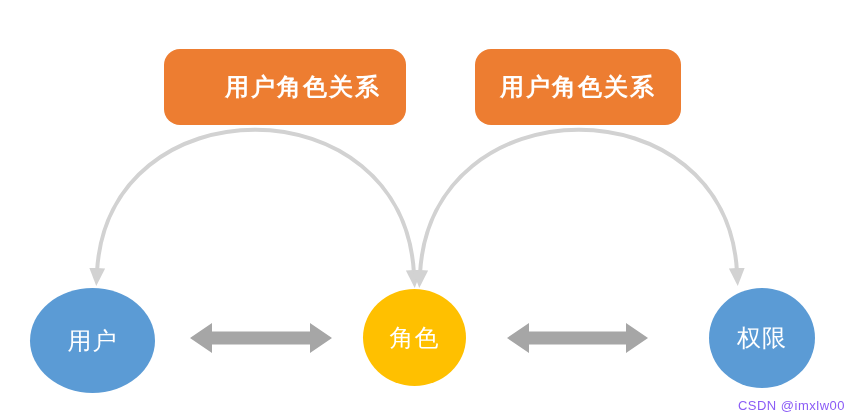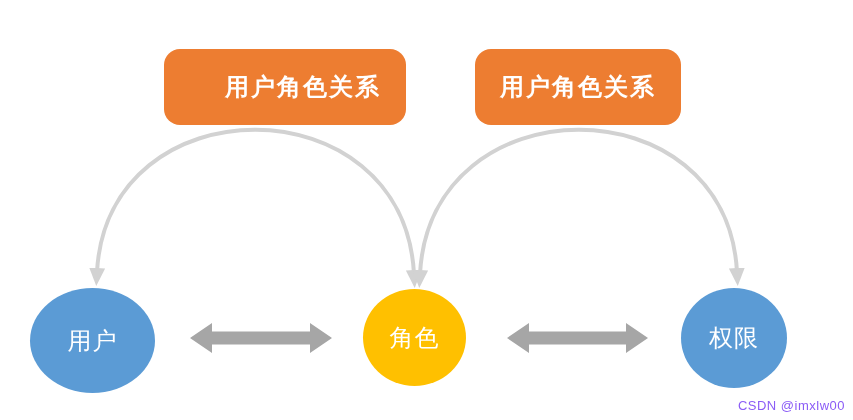--- a/index.html
+++ b/index.html
@@ -47,21 +47,21 @@
     border-radius: 50%;
     display: flex;
     align-items: center;
     justify-content: center;
     color: #ffffff;
     font-size: 24px;
     letter-spacing: 1px;
   }
   .node-user { left: 30px; top: 288px; width: 125px; height: 105px; }
   .node-role { left: 363px; top: 289px; width: 103px; height: 97px; font-family: Liberation Serif, serif; }
-  .node-permission { left: 681px; top: 288px; width: 106px; height: 100px; }
+  .node-permission { left: 709px; top: 288px; width: 106px; height: 100px; }
   .watermark {
     position: absolute;
     right: 8px;
     bottom: 7px;
     color: #8b5cf6;
     font-size: 13px;
     letter-spacing: 0.5px;
   }
 </style>
 </head>

